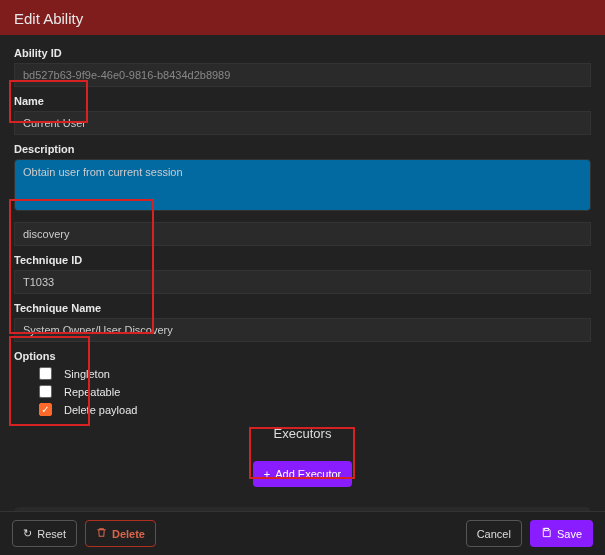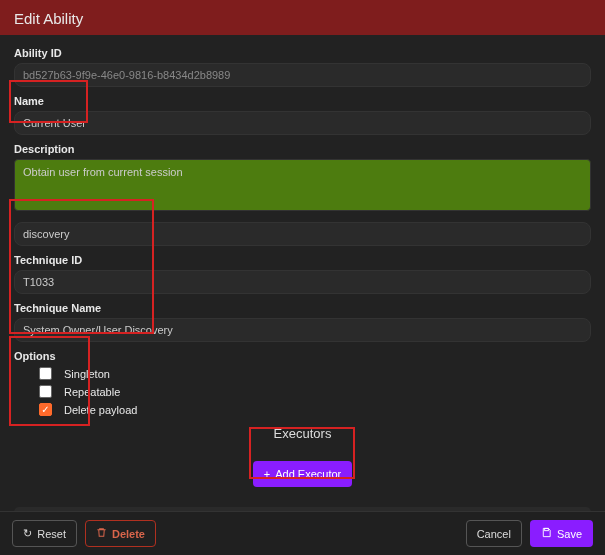--- a/index.html
+++ b/index.html
@@ -30,32 +30,32 @@
     font-size: 11px;
     font-weight: 600;
     color: #e8e8e8;
     margin-bottom: 4px;
     display: block;
   }
   .input {
     width: 100%;
     background: #2a2a2a;
     border: 1px solid #333;
-    border-radius: 8px;
+    border-radius: 0;
     padding: 5px 8px;
     color: #ccc;
     font-size: 11px;
     font-family: inherit;
   }
   .input.readonly {
     color: #888;
   }
   .textarea {
     width: 100%;
-    background: #4d7c0f;
+    background: #0369a1;
     border: 1px solid #333;
     border-radius: 4px;
     padding: 6px 8px;
     color: #ccc;
     font-size: 11px;
     height: 52px;
     resize: none;
     font-family: inherit;
   }
   .checkbox-row {

